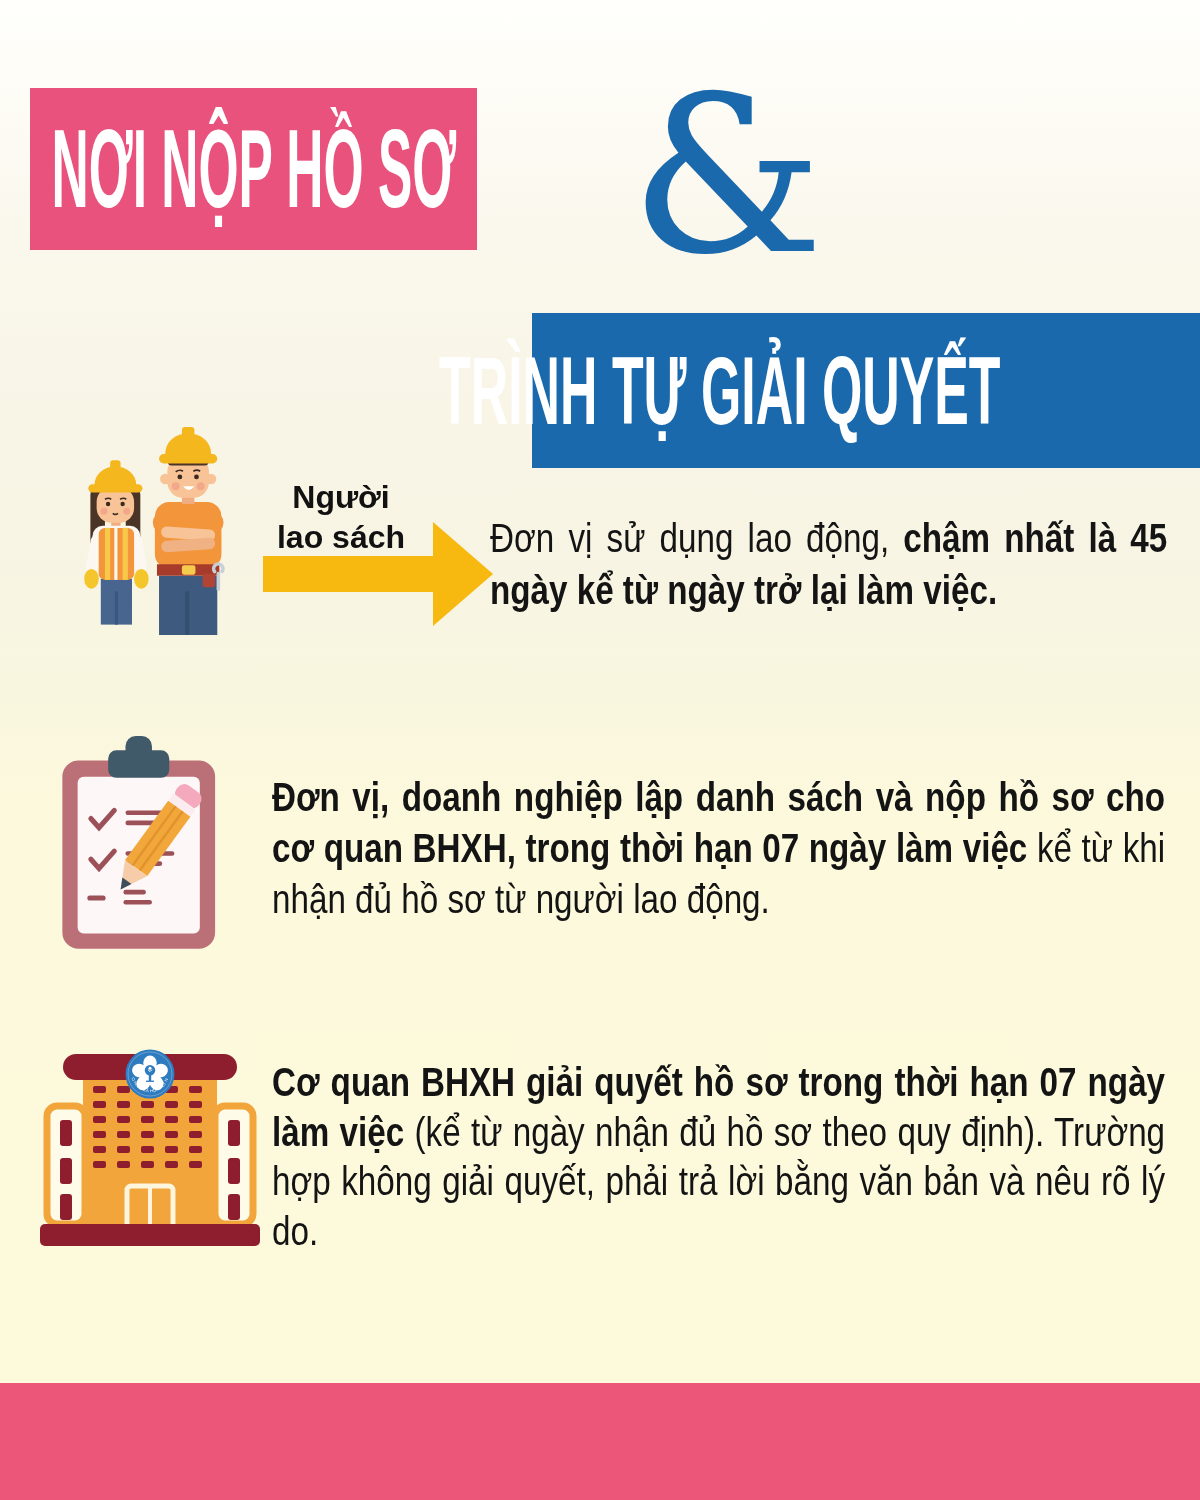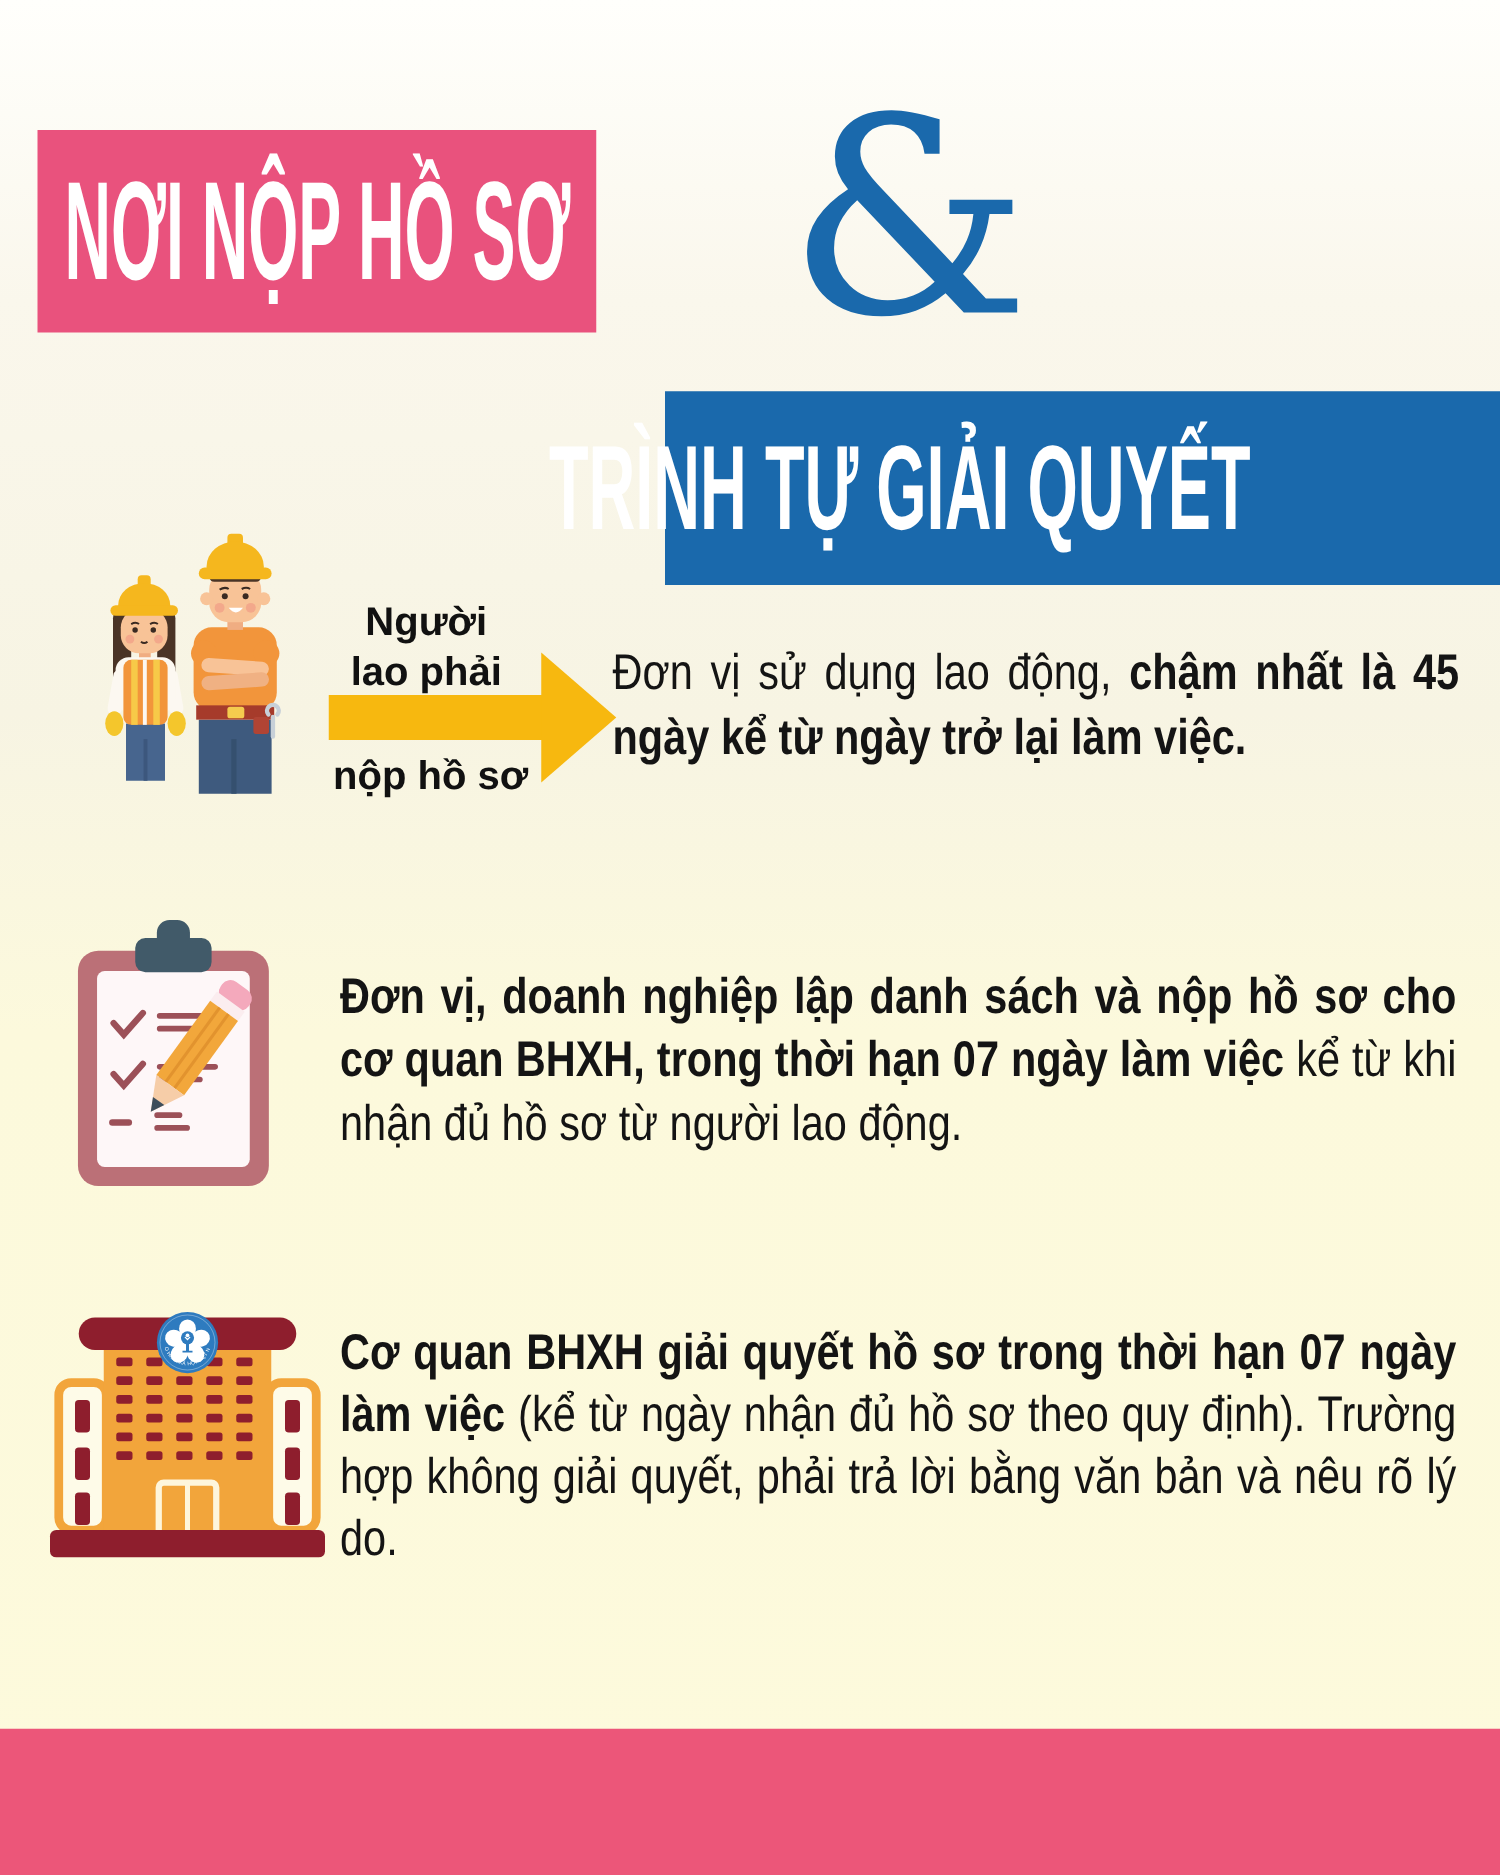--- a/index.html
+++ b/index.html
@@ -4,21 +4,21 @@
 <style>
   html,body { margin:0; padding:0; }
   .canvas {
     position:relative; width:1200px; height:1500px; overflow:hidden;
     background:linear-gradient(180deg,#FFFFFC 0%,#FAF7EC 16%,#F7F4E3 38%,#FCF9DC 55%,#FDFADC 100%);
     font-family:"Liberation Sans","DejaVu Sans",sans-serif;
     color:#161616;
   }
   .abs { position:absolute; }
   .banner { position:absolute; display:flex; align-items:center; justify-content:center; }
-  .banner.pink { left:30px; top:88px; width:447px; height:162px; background:#E9527D;margin-top:16px; }
+  .banner.pink { left:30px; top:88px; width:447px; height:162px; background:#E9527D; }
   .banner.blue { left:532px; top:313px; width:708px; height:155px; background:#1A69AC;justify-content:flex-end; }
   .banner-text {
     color:#FFFFFF; font-weight:bold; white-space:nowrap; line-height:1;
     display:inline-block; transform-origin:50% 50%;
   }
   .banner.pink .banner-text { font-size:112px; transform:scaleX(0.46); }
   .banner.blue .banner-text { font-size:96px; transform:scaleX(0.54); }
   .ampersand {
     position:absolute; left:630px; top:62px; width:190px; height:240px;
     font-family:"DejaVu Serif","Liberation Serif",serif;
@@ -149,25 +149,24 @@
       <circle cx="45" cy="81" r="3.4" fill="#F19C86" opacity="0.7"></circle>
       <path d="M31.5 83 q2.5 2 5 0" stroke="#3A2A22" stroke-width="1.5" fill="none"></path>
       <rect x="29" y="32" width="10" height="9" rx="3" fill="#F5B71E"></rect>
       <path d="M14 55 a20 17 0 0 1 40 0 l0 2 h-40 z" fill="#F5B71E"></path>
       <rect x="8" y="55" width="52" height="8" rx="4" fill="#F5B71E"></rect>
     </g>
   </svg>
 
   <div class="actor-label top">
     <div>Người</div>
-    <div>lao phải</div>
+    <div>lao sách</div>
   </div>
   <div class="arrow-shaft"></div>
   <div class="arrow-head"></div>
-  <div class="actor-label bottom">nộp hồ sơ</div>
 
   <div class="para p1"><span>Đơn vị sử dụng lao động, </span><b>chậm nhất là 45 ngày kể từ ngày trở lại làm việc.</b></div>
 
   <svg class="abs" style="left:52px; top:732px;" width="204" height="224" viewBox="0 0 200 220">
     <rect x="10" y="28" width="150" height="185" rx="16" fill="#BB7077"></rect>
     <rect x="25" y="44" width="120" height="154" rx="6" fill="#FEF7F8"></rect>
     <rect x="72" y="4" width="26" height="24" rx="10" fill="#415A69"></rect>
     <rect x="55" y="18" width="60" height="27" rx="8" fill="#415A69"></rect>
     <g stroke="#9C5058" stroke-width="5" fill="none" stroke-linecap="round">
       <path d="M38 85 l8 9 l15 -17"></path>

